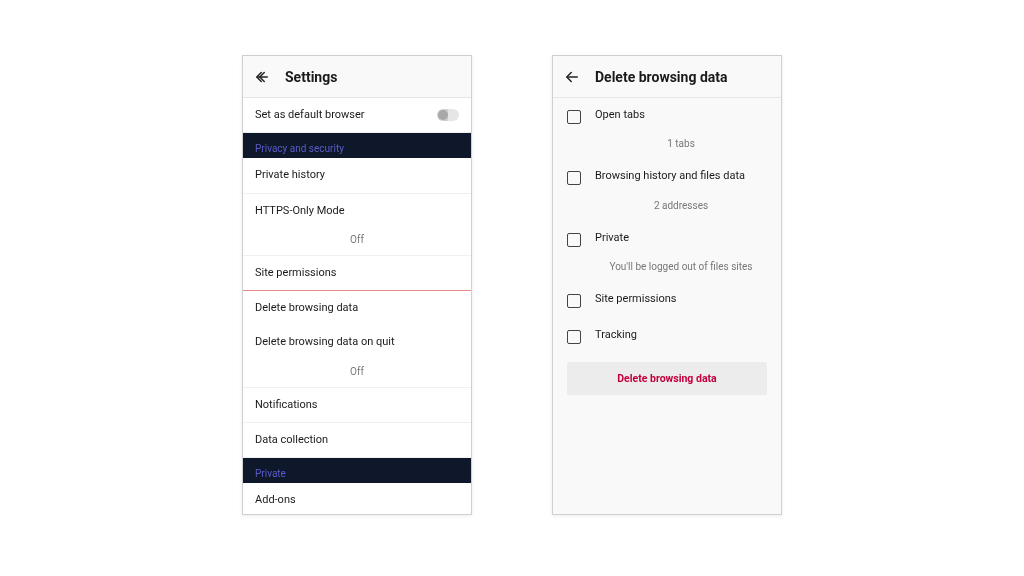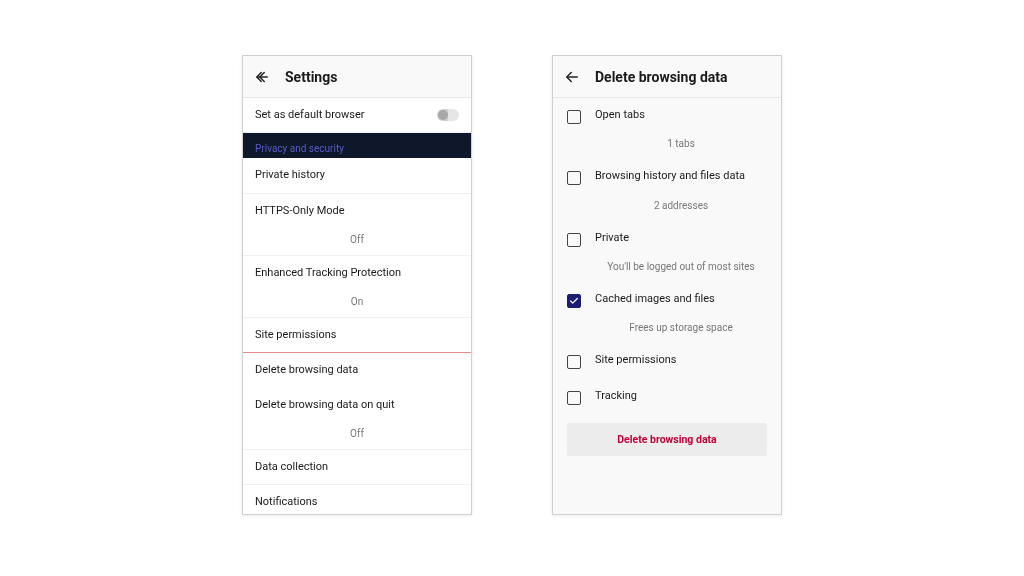--- a/index.html
+++ b/index.html
@@ -154,48 +154,42 @@
         </div>
     </div>
     <div class="row">
       <div class="row-text">
         <div class="row-title">HTTPS-Only Mode</div>
         <div class="row-sub">Off</div>
       </div>
     </div>
     <div class="row">
       <div class="row-text">
-        <div class="row-title">Enhanced Tracking Protection</div>
-        <div class="row-sub">On</div>
-      </div>
-    </div>
-    <div class="row">
-      <div class="row-text">
           <div class="row-title">Site permissions</div>
         </div>
     </div>
     <div class="row highlight">
       <div class="row-text">
           <div class="row-title">Delete browsing data</div>
         </div>
     </div>
     <div class="row">
       <div class="row-text">
         <div class="row-title">Delete browsing data on quit</div>
         <div class="row-sub">Off</div>
       </div>
     </div>
     <div class="row">
       <div class="row-text">
+          <div class="row-title">Notifications</div>
+        </div>
+    </div>
+    <div class="row">
+      <div class="row-text">
           <div class="row-title">Data collection</div>
-        </div>
-    </div>
-    <div class="row">
-      <div class="row-text">
-          <div class="row-title">Notifications</div>
         </div>
     </div>
     <div class="section-header">Private</div>
     <div class="row nosep">
       <div class="row-text">
           <div class="row-title">Add-ons</div>
         </div>
     </div>
   </div>
 </div>
@@ -223,32 +217,21 @@
         <div class="checkbox"></div>
         <div class="row-text">
           <div class="row-title">Browsing history and files data</div>
           <div class="row-sub">2 addresses</div>
         </div>
       </div>
       <div class="check-row">
         <div class="checkbox"></div>
         <div class="row-text">
           <div class="row-title">Private</div>
-          <div class="row-sub">You'll be logged out of most sites</div>
-        </div>
-      </div>
-      <div class="check-row">
-        <div class="checkbox checked">
-          <svg viewBox="0 0 24 24" fill="none" stroke="#fff" stroke-width="3" stroke-linecap="round" stroke-linejoin="round">
-            <polyline points="20 6 9 17 4 12"></polyline>
-          </svg>
-        </div>
-        <div class="row-text">
-          <div class="row-title">Cached images and files</div>
-          <div class="row-sub">Frees up storage space</div>
+          <div class="row-sub">You'll be logged out of files sites</div>
         </div>
       </div>
       <div class="check-row">
         <div class="checkbox"></div>
         <div class="row-text">
           <div class="row-title">Site permissions</div>
         </div>
       </div>
       <div class="check-row">
         <div class="checkbox"></div>

